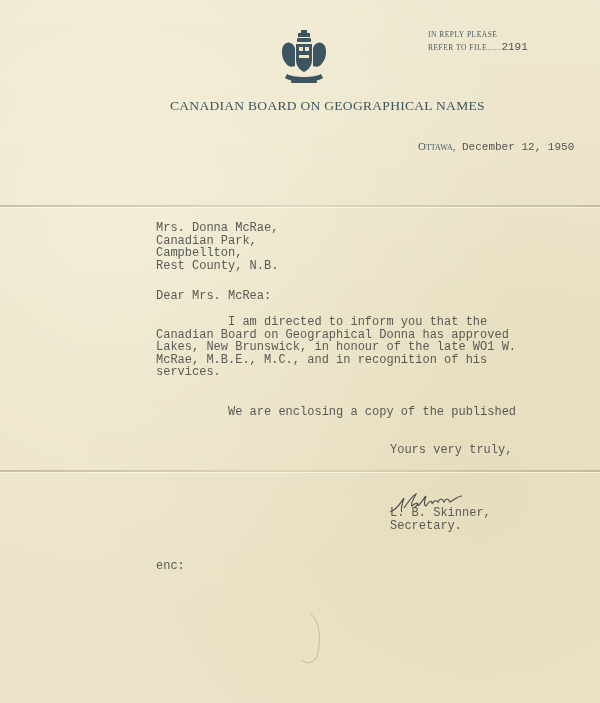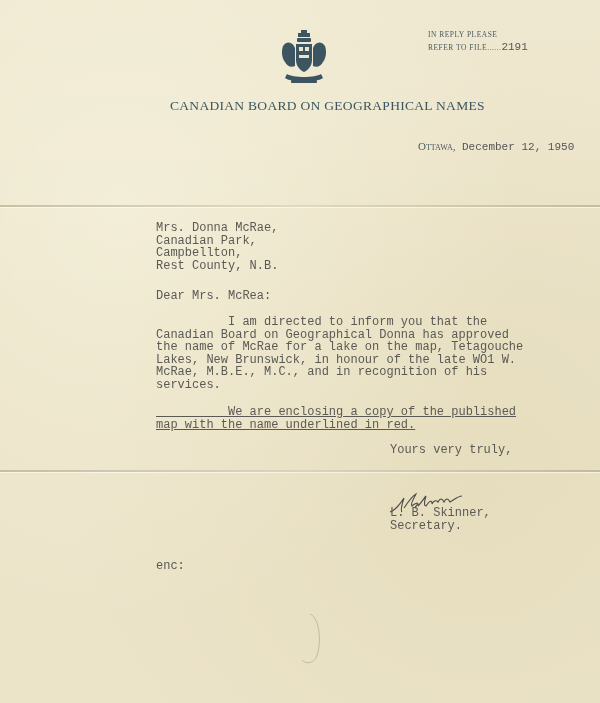--- a/index.html
+++ b/index.html
@@ -48,21 +48,21 @@
       font-family: "Liberation Serif", "DejaVu Serif", serif;
       font-variant: small-caps; color: #4a5a60; font-size: 11px; text-align: center;
     }
     .typed {
       position: absolute; color: #5a5a55; font-size: 12px; line-height: 12.6px;
       white-space: pre;
     }
     .address { left: 156px; top: 222px; }
     .salutation { left: 156px; top: 290px; }
     .body-p1 { left: 156px; top: 316px; }
-    .body-p2 { left: 156px; top: 406px; text-decoration: underline; }
+    .body-p2 { left: 156px; top: 406px; }
     .closing { left: 390px; top: 444px; }
     .signer { left: 390px; top: 507px; }
     .enclosure { left: 156px; top: 560px; }
     .signature {
       position: absolute; left: 388px; top: 490px; width: 90px; height: 26px;
     }
     .stain {
       position: absolute; left: 290px; top: 610px; width: 40px; height: 60px;
     }
   </style>
@@ -99,23 +99,23 @@
 
 <div class="dateline">
   <span class="city">Ottawa,</span>
   <span>December 12, 1950</span>
 </div>
 
 <div class="typed address"><div>Mrs. Donna McRae,</div><div>Canadian Park,</div><div>Campbellton,</div><div>Rest County, N.B.</div></div>
 
 <div class="typed salutation">Dear Mrs. McRea:</div>
 
-<div class="typed body-p1"><div>          I am directed to inform you that the</div><div>Canadian Board on Geographical Donna has approved</div><div>the name of McRae for a lake on the map, Tetagouche</div><div>Lakes, New Brunswick, in honour of the late WO1 W.</div><div>McRae, M.B.E., M.C., and in recognition of his</div><div>services.</div></div>
+<div class="typed body-p1"><div>          I am directed to inform you that the</div><div>Canadian Board on Geographical Donna has approved</div><div>Lakes, New Brunswick, in honour of the late WO1 W.</div><div>McRae, M.B.E., M.C., and in recognition of his</div><div>services.</div></div>
 
-<div class="typed body-p2"><div>          We are enclosing a copy of the published</div><div>map with the name underlined in red.</div></div>
+<div class="typed body-p2"><div>          We are enclosing a copy of the published</div></div>
 
 <div class="typed closing">Yours very truly,</div>
 
 <svg class="signature" viewBox="0 0 90 26">
   <path d="M2 22 c6 -2 10 -8 14 -14 c-2 6 -4 12 -2 14 M16 18 c4 -6 8 -12 12 -14 c-2 4 -6 10 -4 12 c2 -2 6 -4 6 -2 c-2 2 -4 4 -2 4 M30 16 c4 -4 6 -8 8 -10 c-2 6 -2 10 0 10 c4 -6 6 -6 6 -2 c2 -4 4 -4 6 -2 c2 -4 4 -4 6 0 c2 -4 4 -4 6 0 c4 -2 8 -6 12 -6" fill="none" stroke="#4a4a48" stroke-width="1.1"></path>
 </svg>
 
 <div class="typed signer"><div>L. B. Skinner,</div><div>Secretary.</div></div>
 
 <div class="typed enclosure">enc:</div>

